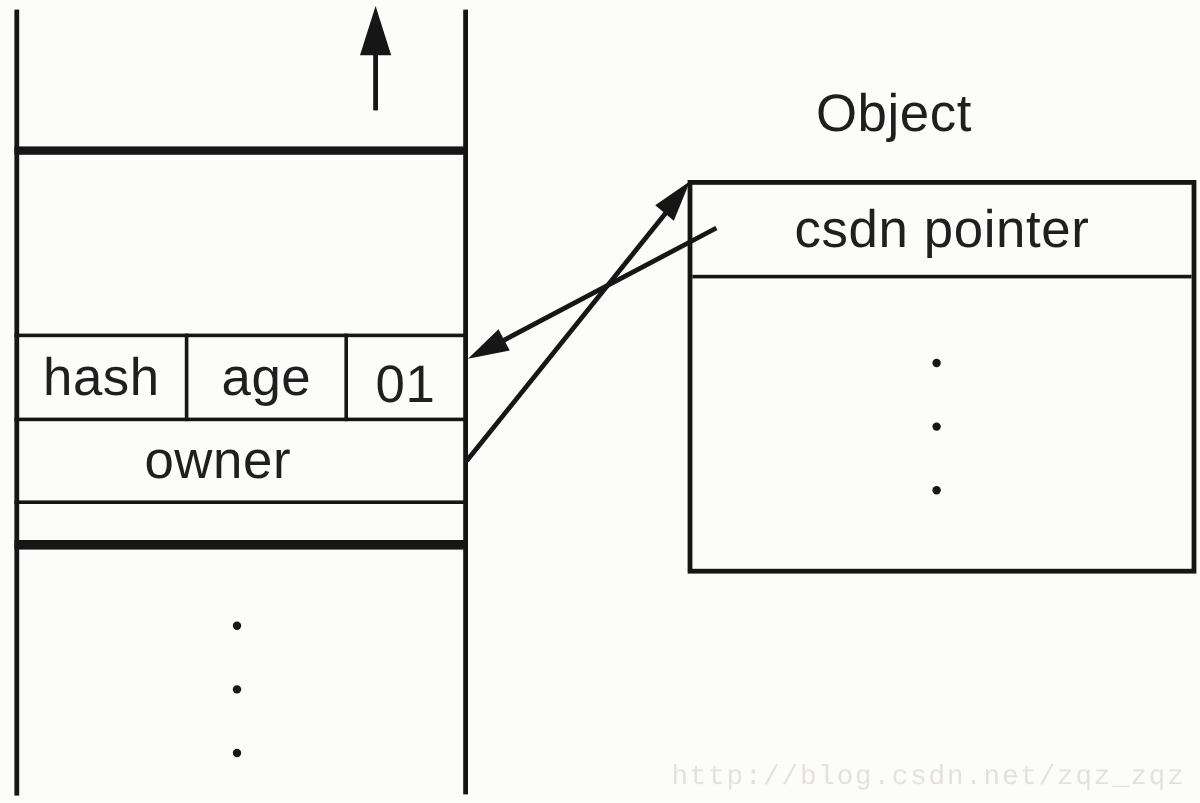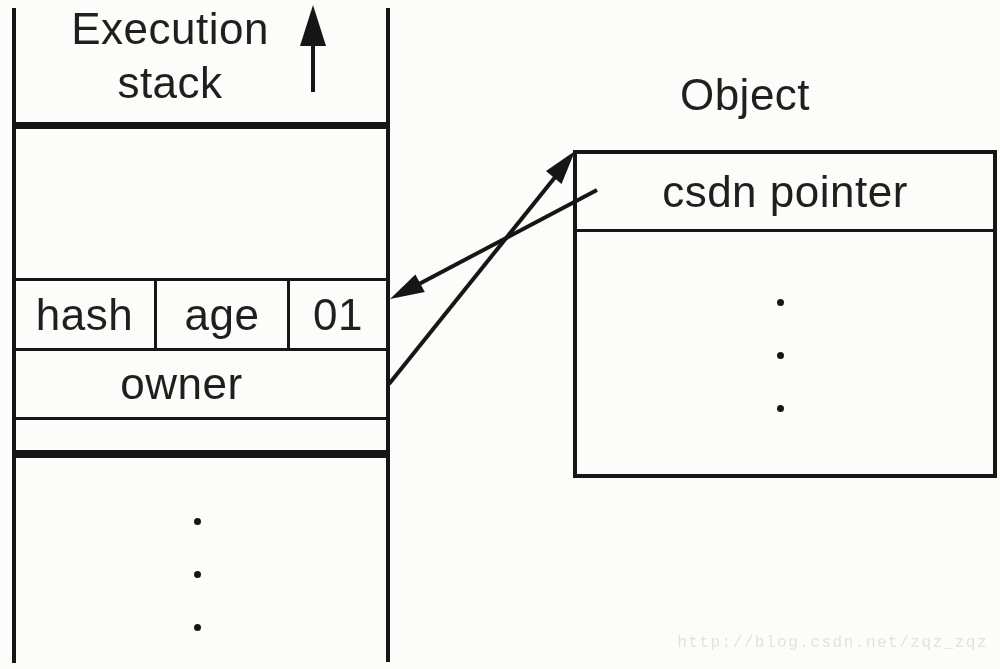--- a/index.html
+++ b/index.html
@@ -69,61 +69,55 @@
     pointer-events: none;
   }
   .arrows line { stroke: var(--color-line, #161616); stroke-width: 4; }
   .arrows polygon { fill: var(--color-line, #161616); }
   
   .watermark {
     position: absolute;
     right: 12px;
     top: 634px;
     font-family: "Liberation Mono", "DejaVu Sans Mono", monospace;
-    font-size: 16px;
+    font-size: 23px;
     letter-spacing: 1.5px;
     color: var(--color-watermark, #e4e2df);
     white-space: nowrap;
   }
 </style>
 </head>
 <body>
 
 <div class="canvas">
 
   <div class="line" style="left:12px; top:8px; width:4px; height:655px;"></div>
   <div class="line" style="left:386px; top:8px; width:4px; height:654px;"></div>
 
-  <div class="label" style="left:40px; top:6px; width:260px; height:100px;">
-    <span class="two-line">
-      <span>Execution</span><br>
-      <span>stack</span>
-    </span>
-  </div>
 
   <div class="line" style="left:12px; top:122px; width:378px; height:7px;"></div>
 
   <div class="label" style="left:12px; top:131px; width:378px; height:146px;">
     <span class="two-line">
       <br>
     </span>
   </div>
 
   <div class="line" style="left:12px; top:278px; width:378px; height:3px;"></div>
   <div class="line" style="left:154px; top:278px; width:3px; height:73px;"></div>
   <div class="line" style="left:287px; top:278px; width:3px; height:73px;"></div>
   <div class="line" style="left:12px; top:348px; width:378px; height:3px;"></div>
 
   <div class="label" style="left:157px; top:281px; width:130px; height:67px;">
     <span>age</span>
   </div>
   <div class="label" style="left:15px; top:281px; width:139px; height:67px;">
     <span>hash</span>
   </div>
-  <div class="label" style="left:290px; top:281px; width:96px; height:67px;">
+  <div class="label" style="left:290px; top:281px; width:96px; height:67px;align-items:flex-end;">
     <span>01</span>
   </div>
 
   <div class="label" style="left:12px; top:351px; width:339px; height:66px;">
     <span>owner</span>
   </div>
   <div class="line" style="left:12px; top:417px; width:378px; height:3px;"></div>
 
   <div class="line" style="left:12px; top:450px; width:378px; height:8px;"></div>
 

